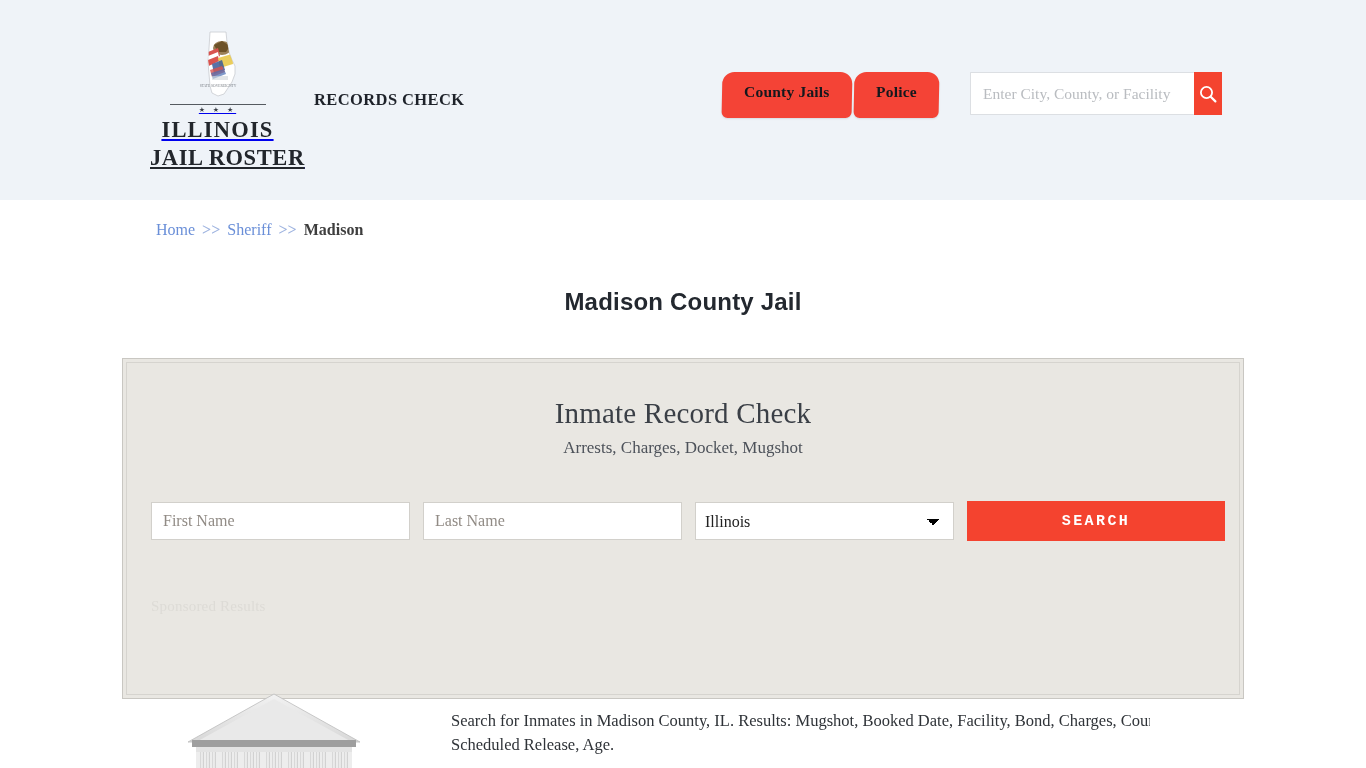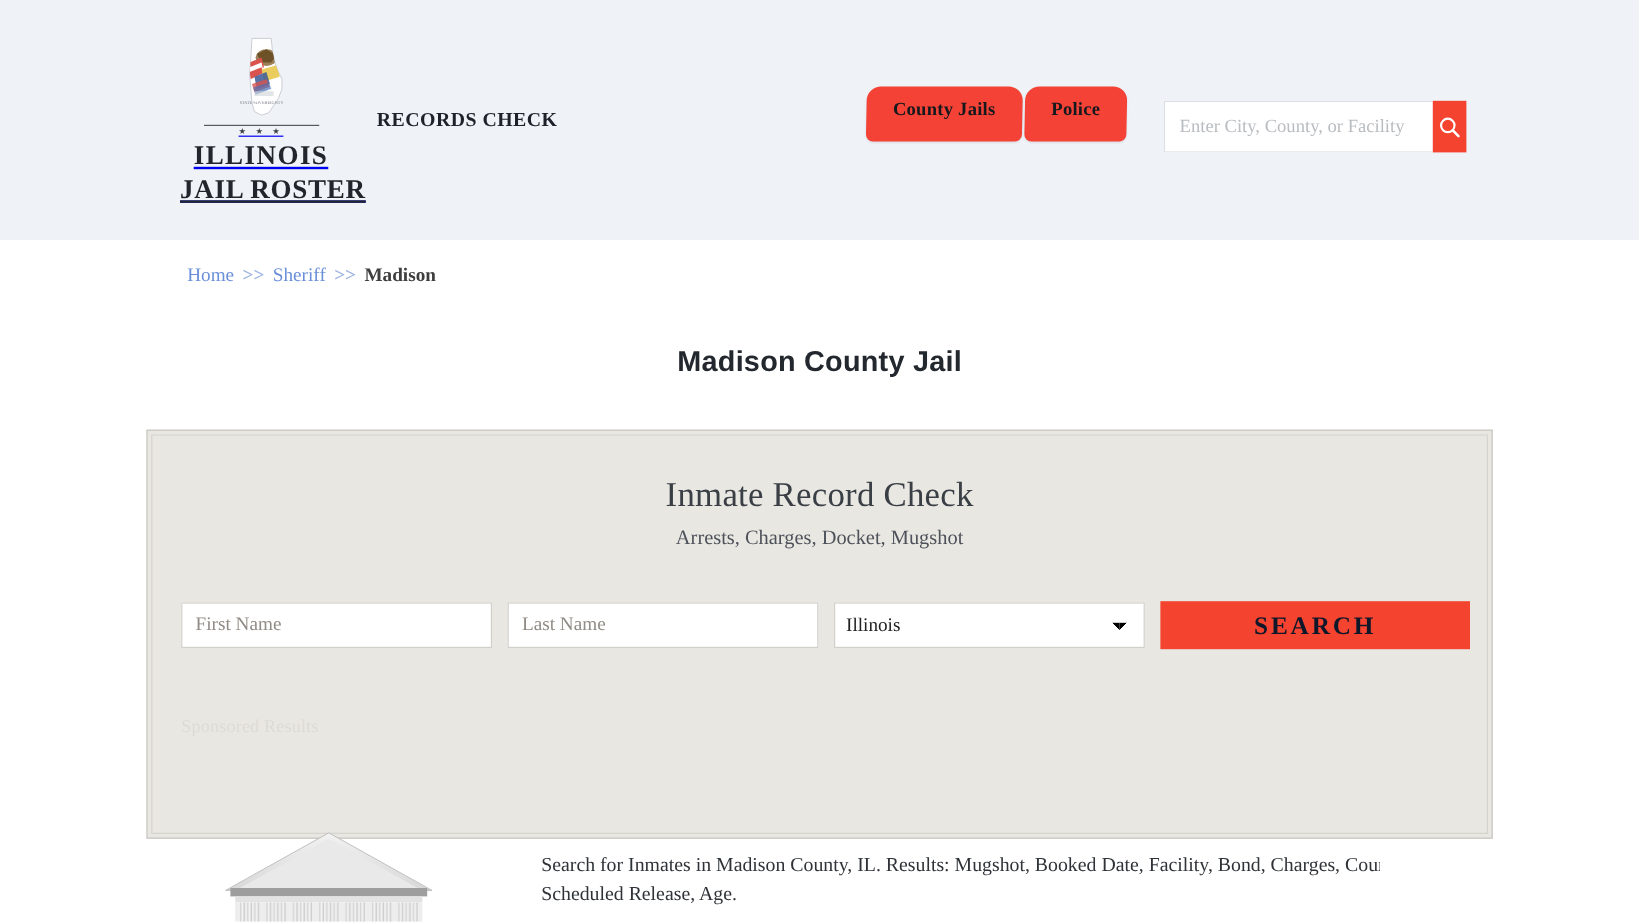--- a/index.html
+++ b/index.html
@@ -107,21 +107,21 @@
     box-shadow: 0 1px 2px rgba(0,0,0,0.10);
     transform: skewX(-1.2deg);
   }
   .nav-tab > span { display: inline-block; transform: skewX(1.2deg); }
   .nav-tab.jails { margin-right: 2px; }
 
   
   .header-search {
     position: absolute;
     left: 970px;
-    top: 84px;
+    top: 72px;
     display: flex;
     width: 252px;
     height: 43px;
   }
   .header-search input {
     flex: 1 1 auto;
     height: 43px;
     border: 1px solid #dcdfe3;
     border-right: none;
     background: #fff;
@@ -248,24 +248,24 @@
       calc(100% - 20px) 16px,
       calc(100% - 14px) 16px;
     background-size: 6px 6px, 6px 6px;
     background-repeat: no-repeat;
     cursor: pointer;
   }
   .search-submit {
     width: 258px;
     height: 40px;
     background: #f4432f;
-    color: #0f172a;
+    color: #ffffff;
     border: none;
-    font-family: Liberation Serif, serif;
-    font-size: 21px;
+    font-family: Liberation Mono, monospace;
+    font-size: 15px;
     font-weight: bold;
     letter-spacing: 2.4px;
     cursor: pointer;
   }
   .sponsored-label {
     margin: 57px 0 0 28px;
     font-family: "Liberation Serif", "DejaVu Serif", serif;
     font-size: 15px;
     color: #dddbd6;
     letter-spacing: 0.2px;

